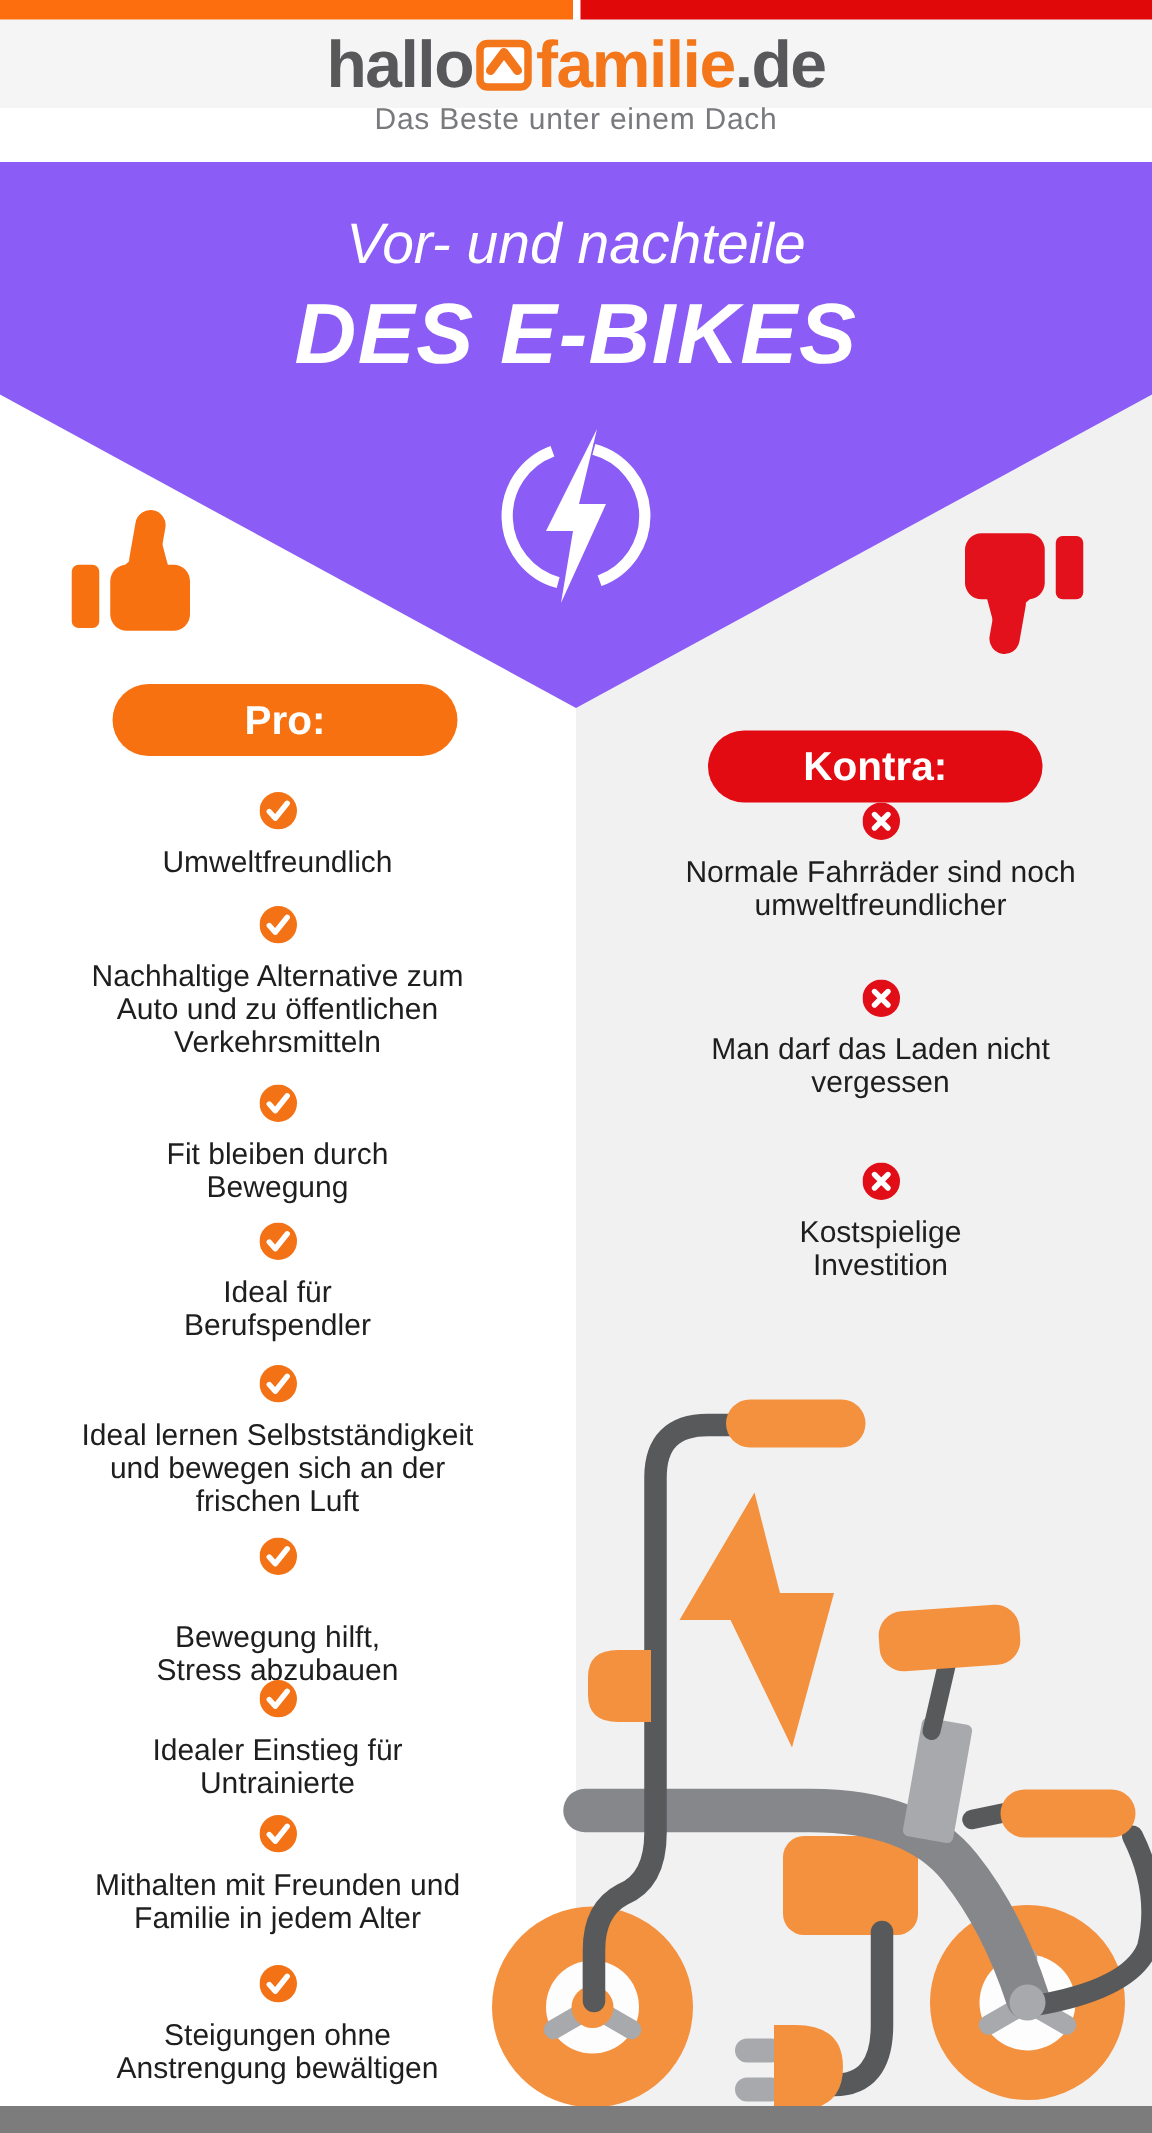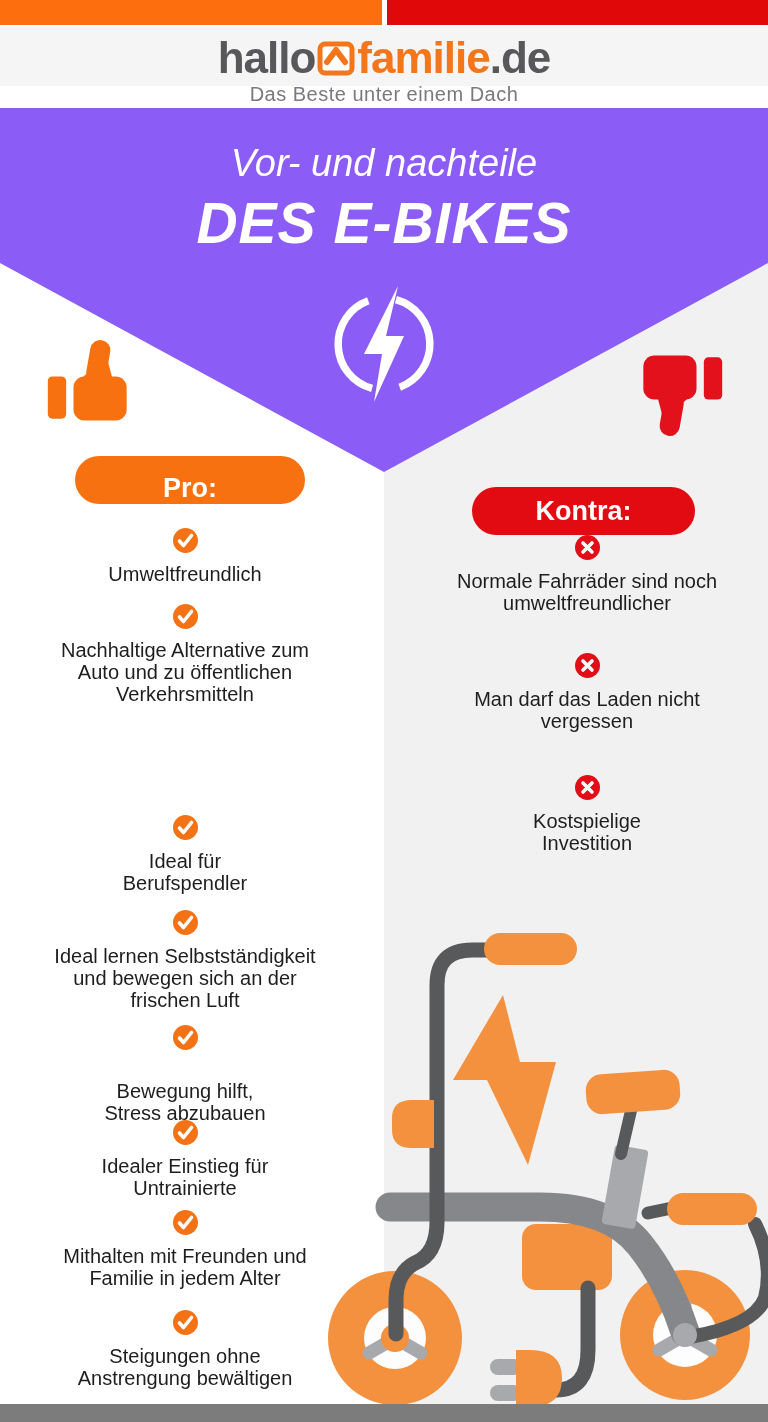--- a/index.html
+++ b/index.html
@@ -4,41 +4,41 @@
 <style>
   html,body{margin:0;padding:0;background:#ffffff;}
   #stage{
     position:relative;width:768px;height:1422px;overflow:hidden;
     font-family:"Liberation Sans", sans-serif;background:#ffffff;
   }
   
   .topbar{position:absolute;top:0;height:25px;}
   .topbar.orange{left:0;width:382px;background:#FD6E0E;}
   .topbar.red{left:387px;width:381px;background:#E00808;}
-  .header{position:absolute;left:0;top:27px;width:768px;height:59px;background:#F5F5F6;}
+  .header{position:absolute;left:0;top:13px;width:768px;height:59px;background:#F5F5F6;}
   .logo{position:absolute;left:0;top:8px;width:768px;text-align:center;font-weight:bold;
         font-size:44px;line-height:46px;color:#58585A;letter-spacing:-1px;}
   .logo .part-familie{color:#F4761B;}
   .logo .part-de{color:#58585A;}
   .logo .house{display:inline-block;vertical-align:-3px;margin:0 2px;}
   .tagline{position:absolute;left:0;top:56px;width:768px;text-align:center;
            font-size:20px;color:#797A7D;letter-spacing:0.5px;}
   
   .banner{position:absolute;left:0;top:108px;width:768px;height:364px;background:#8b5cf6;
           clip-path:polygon(0 0,768px 0,768px 155px,384px 364px,0 155px);font-style:italic;}
   .banner-subtitle{position:absolute;left:0;top:34px;width:768px;text-align:center;
                    color:#fff;font-size:38px;font-weight:400;}
   .banner-title{position:absolute;left:0;top:82px;width:768px;text-align:center;
                 color:#fff;font-size:57px;font-weight:800;letter-spacing:1px;}
   .lightning-wrap{position:absolute;left:324px;top:269px;width:120px;height:150px;}
   
   .right-col-bg{position:absolute;left:384px;top:108px;width:384px;height:1314px;background:#F1F1F2;z-index:0;}
   .pill{position:absolute;top:456px;height:48px;border-radius:24px;color:#fff;
         font-size:27px;font-weight:bold;display:flex;align-items:center;justify-content:center;z-index:3;}
-  .pill.pro{left:75px;width:230px;background:#F77110;align-items:flex-end;}
+  .pill.pro{left:75px;width:230px;background:#F77110;}
   .pill.kontra{left:472px;width:223px;background:#E20B12;margin-top:31px;}
   .thumb{position:absolute;z-index:3;}
   .item{position:absolute;display:flex;flex-direction:column;align-items:center;z-index:3;justify-content:flex-end;}
   .item.pro-item{left:15px;width:340px;}
   .item.kontra-item{left:417px;width:340px;}
   .item .txt{margin-top:6px;font-size:20px;line-height:22px;color:#1E1E1E;
              text-align:center;white-space:pre-line;}
   
   .bike{position:absolute;left:0;top:900px;width:768px;height:505px;z-index:1;}
   .ground{position:absolute;left:0;top:1404px;width:768px;height:18px;background:#7C7C7C;z-index:2;}
@@ -111,20 +111,28 @@
     <div class="txt">Umweltfreundlich</div>
   </div>
   <div class="item pro-item" style="top:604px;">
     <span><svg width="25" height="25" viewBox="0 0 25 25">
           <circle cx="12.5" cy="12.5" r="12.5" fill="#F47216"></circle>
           <polyline points="6.5,13 10.5,17.5 18.5,7.5" fill="none" stroke="#fff" stroke-width="3.6" stroke-linecap="round" stroke-linejoin="round"></polyline>
         </svg></span>
     <div class="txt">Nachhaltige Alternative zum
 Auto und zu öffentlichen
 Verkehrsmitteln</div>
+  </div>
+  <div class="item pro-item" style="top:723px;">
+    <span><svg width="25" height="25" viewBox="0 0 25 25">
+          <circle cx="12.5" cy="12.5" r="12.5" fill="#F47216"></circle>
+          <polyline points="6.5,13 10.5,17.5 18.5,7.5" fill="none" stroke="#fff" stroke-width="3.6" stroke-linecap="round" stroke-linejoin="round"></polyline>
+        </svg></span>
+    <div class="txt">Fit bleiben durch
+Bewegung</div>
   </div>
   <div class="item pro-item" style="top:815px;">
     <span><svg width="25" height="25" viewBox="0 0 25 25">
           <circle cx="12.5" cy="12.5" r="12.5" fill="#F47216"></circle>
           <polyline points="6.5,13 10.5,17.5 18.5,7.5" fill="none" stroke="#fff" stroke-width="3.6" stroke-linecap="round" stroke-linejoin="round"></polyline>
         </svg></span>
     <div class="txt">Ideal für
 Berufspendler</div>
   </div>
   <div class="item pro-item" style="top:910px;">

